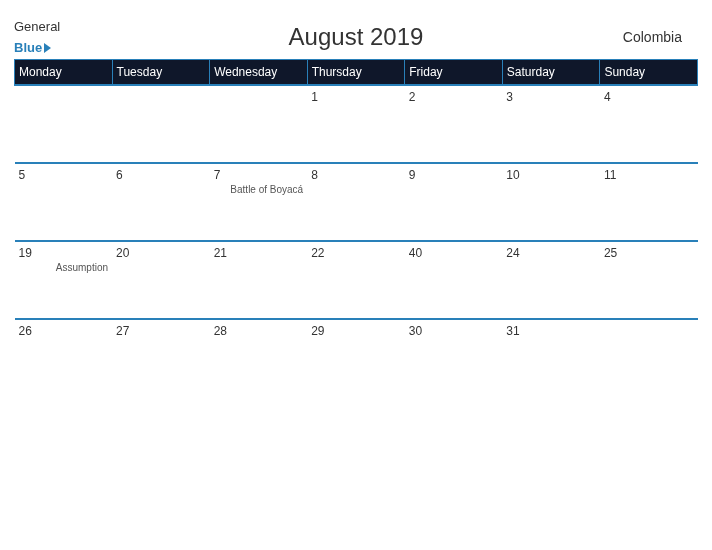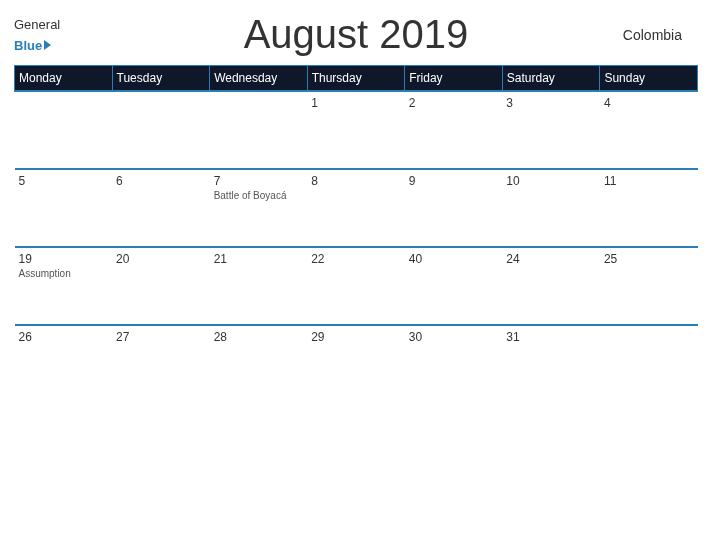--- a/index.html
+++ b/index.html
@@ -7,21 +7,21 @@
       width: 712px;
       height: 550px;
       background: #fff;
       font-family: Arial, sans-serif;
       overflow: hidden;
     }
     .calendar-container {
       width: 712px;
       height: 550px;
       background: #fff;
-      padding: 12px 14px 10px 14px;
+      padding: 23px 14px 10px 14px;
       position: relative;
     }
     .header {
       display: flex;
       align-items: center;
       justify-content: center;
       position: relative;
       margin-bottom: 8px;
     }
     .logo {
@@ -52,21 +52,21 @@
     }
     .logo-triangle {
       width: 0;
       height: 0;
       border-left: 7px solid #2980b9;
       border-top: 5px solid transparent;
       border-bottom: 5px solid transparent;
       margin-left: 2px;
     }
     .title {
-      font-size: 40px;
+      font-size: 24px;
       font-weight: normal;
       color: #333;
       text-align: center;
     }
     .country {
       position: absolute;
       right: 16px;
       top: 50%;
       transform: translateY(-50%);
       font-size: 14px;
@@ -103,20 +103,21 @@
     .day-num {
       font-size: 12px;
       color: #333;
       display: block;
     }
     .holiday-name {
       font-size: 10px;
       color: #555;
       display: block;
       margin-top: 2px;
+      text-align: right;
     }
   </style>
 </head>
 <body>
 
 <div class="calendar-container">
   <div class="header">
     <div class="logo">
       <span class="logo-general">General</span>
       <div class="logo-blue-row">

